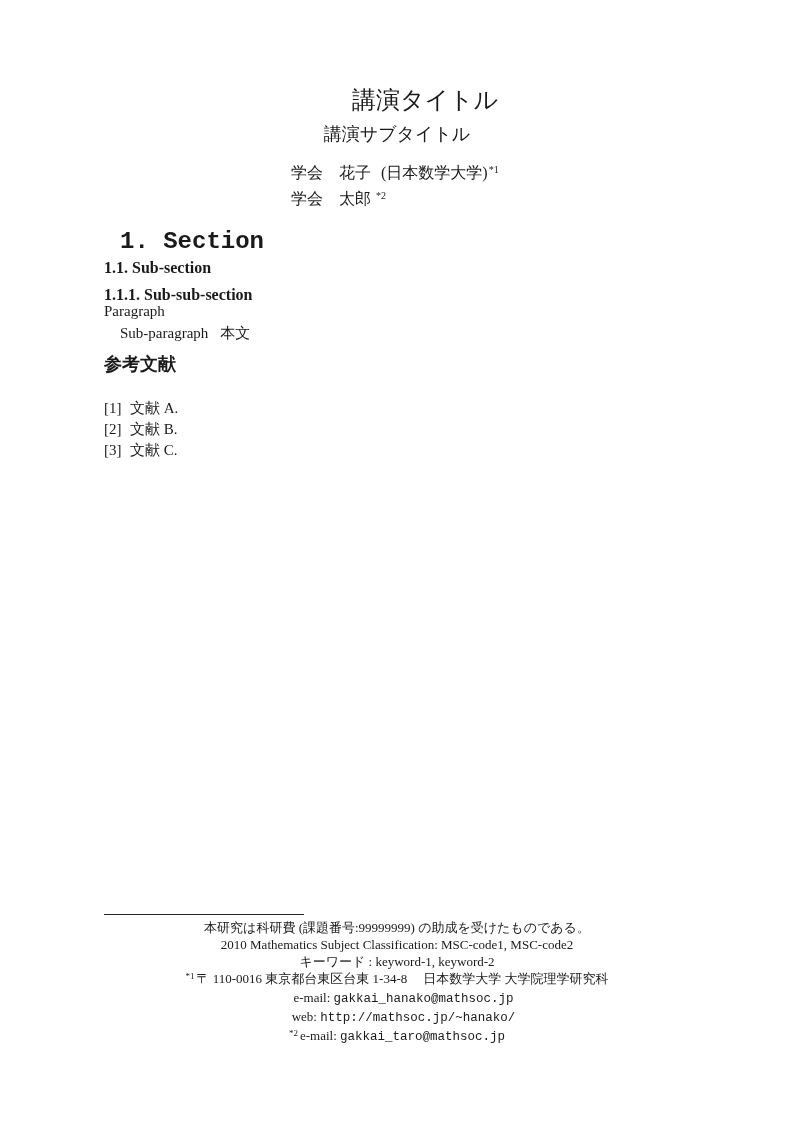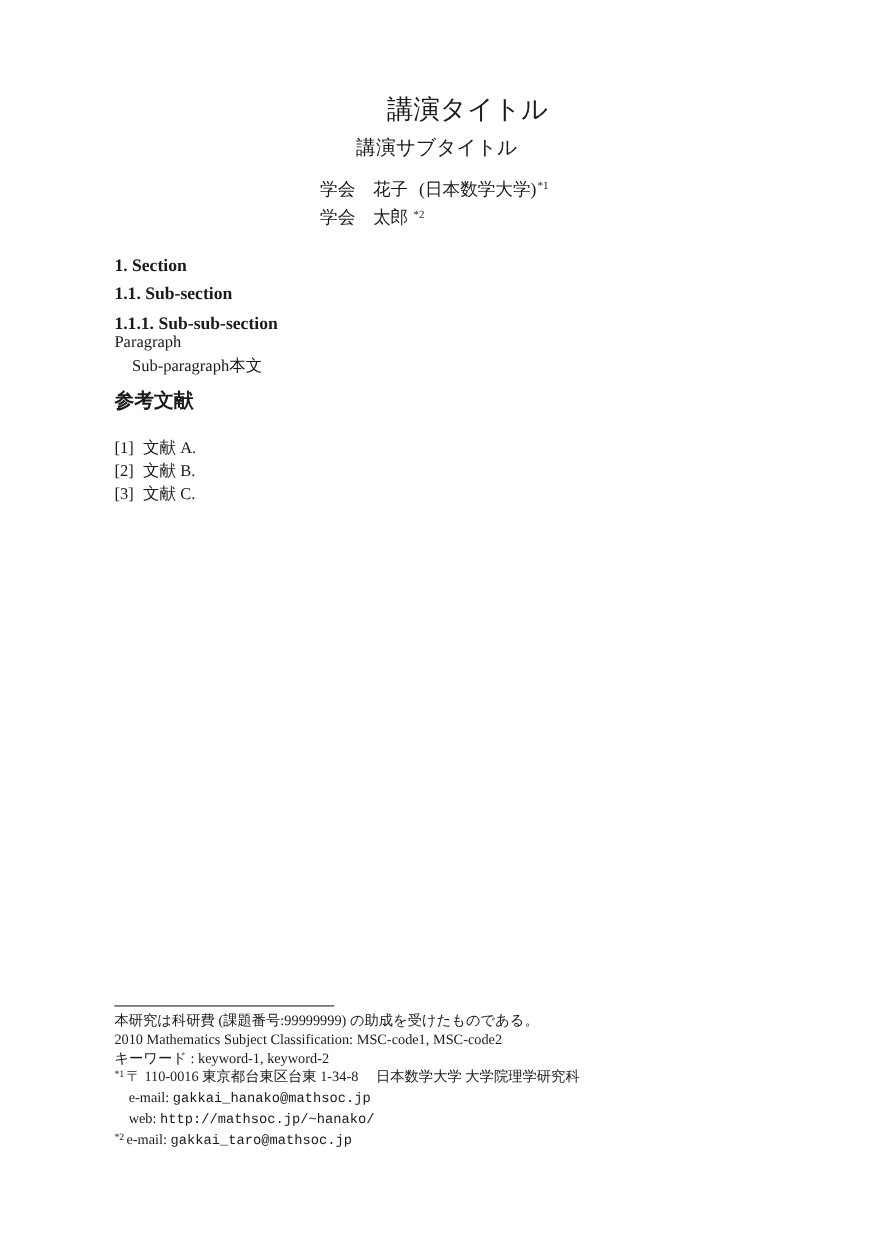--- a/index.html
+++ b/index.html
@@ -37,40 +37,40 @@
   sup.mk {
     font-size: 10px;
     position: relative; top: -5px;
     vertical-align: baseline;
     margin-left: 1px;
   }
   .main {
     position: absolute;
     top: 233px; left: 104px; width: 586px;
   }
-  .h-sec   { font-size: 16px; line-height: 18px; font-weight: bold; margin: 0 0 9px 0; }
+  .h-sec   { font-size: 24px; line-height: 18px; font-weight: bold; margin: 0 0 9px 16px; font-family: Liberation Mono, monospace; }
   .h-sub   { font-size: 16px; line-height: 16px; font-weight: bold; margin: 0 0 11px 0; }
   .h-ssub  { font-size: 16px; line-height: 16px; font-weight: bold; margin: 0 0 1px 0; }
   .p-par   { font-size: 15px; line-height: 15px; margin: 0 0 7px 0; }
   .p-spar  { font-size: 15px; line-height: 15px; margin: 0 0 14px 0; padding-left: 16px; }
-  .spar-body { margin-left: 0; }
+  .spar-body { margin-left: 12px; }
   .h-refs  { font-size: 18px; line-height: 18px; font-weight: bold; margin: 0 0 28px 0; }
   .ref-item { font-size: 15px; line-height: 15px; margin: 0 0 6px 0; }
   .ref-label { display: inline-block; width: 26px; }
   .footer {
     position: absolute;
     top: 914px; left: 104px; width: 586px;
     font-size: 13px; line-height: 17px;
   }
   .footrule {
     width: 200px; height: 0;
     border-top: 1px solid #222222;
     margin-bottom: 4px;
   }
-  .fline { white-space: nowrap; }
+  .fline { white-space: nowrap; text-align: center; }
   .fline.indent { padding-left: 13px; }
   sup.fmk {
     font-size: 9px;
     position: relative; top: -4px;
     vertical-align: baseline;
     margin-right: 2px;
   }
   .mono {
     font-family: "Liberation Mono", "DejaVu Sans Mono", monospace;
     font-size: 12.5px;

